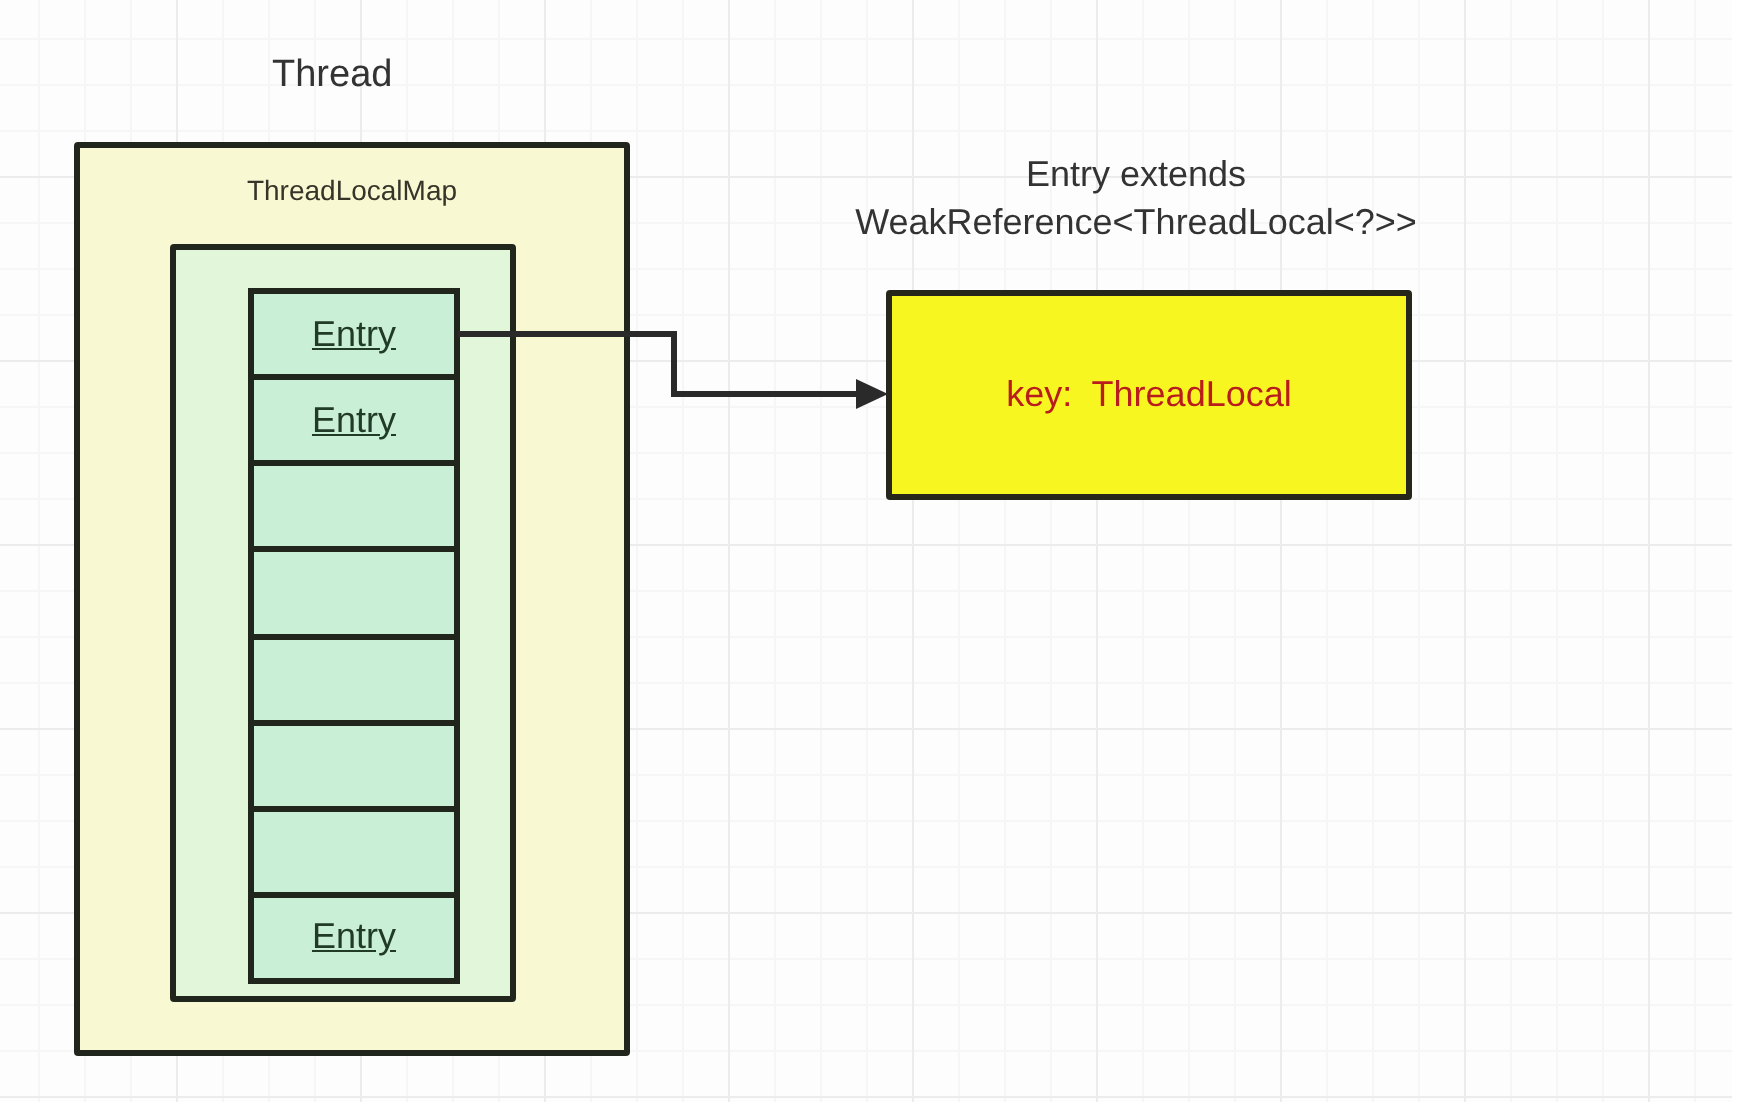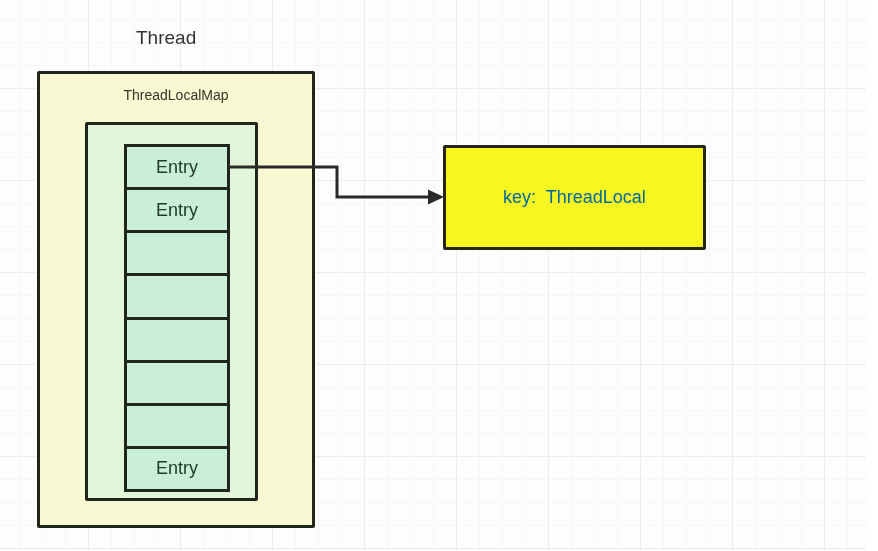--- a/index.html
+++ b/index.html
@@ -70,20 +70,21 @@
     flex-direction: column;
   }
   .cell {
     flex: 1;
     border-bottom: 3px solid #20261c;
     display: flex;
     align-items: center;
     justify-content: center;
     font-size: 18px;
     color: #223b28;
+    text-decoration: underline;
   }
   .cell:last-child { border-bottom: none; }
 
   .entry-note {
     left: 395px;
     top: 75px;
     width: 346px;
     text-align: center;
     font-size: 18px;
     line-height: 24px;
@@ -98,21 +99,21 @@
     box-sizing: border-box;
     background: #f7f621;
     border: 3px solid #26261a;
     border-radius: 2px;
     display: flex;
     flex-direction: column;
     align-items: center;
     justify-content: center;
     font-size: 18px;
     line-height: 25px;
-    color: #0369a1;
+    color: #b91c1c;
     white-space: pre;
   }
 
   .arrow-layer {
     left: 0;
     top: 0;
     width: 878px;
     height: 551px;
     pointer-events: none;
   }
@@ -134,20 +135,24 @@
     <div class="cell">Entry</div>
     <div class="cell">Entry</div>
     <div class="cell"></div>
     <div class="cell"></div>
     <div class="cell"></div>
     <div class="cell"></div>
     <div class="cell"></div>
     <div class="cell">Entry</div>
   </div>
 
+  <div class="abs entry-note">
+    <div>Entry extends</div>
+    <div>WeakReference&lt;ThreadLocal&lt;?&gt;&gt;</div>
+  </div>
 
   <div class="abs detail-box">
     <div>key:  ThreadLocal</div>
   </div>
 
   <svg class="abs arrow-layer" viewBox="0 0 878 551" xmlns="http://www.w3.org/2000/svg">
     <path d="M229 167 H337 V197 H429" fill="none" stroke="#2a2a2a" stroke-width="3" stroke-linejoin="miter"></path>
     <polygon points="428,189.5 444,197 428,204.5" fill="#2a2a2a"></polygon>
   </svg>
 

